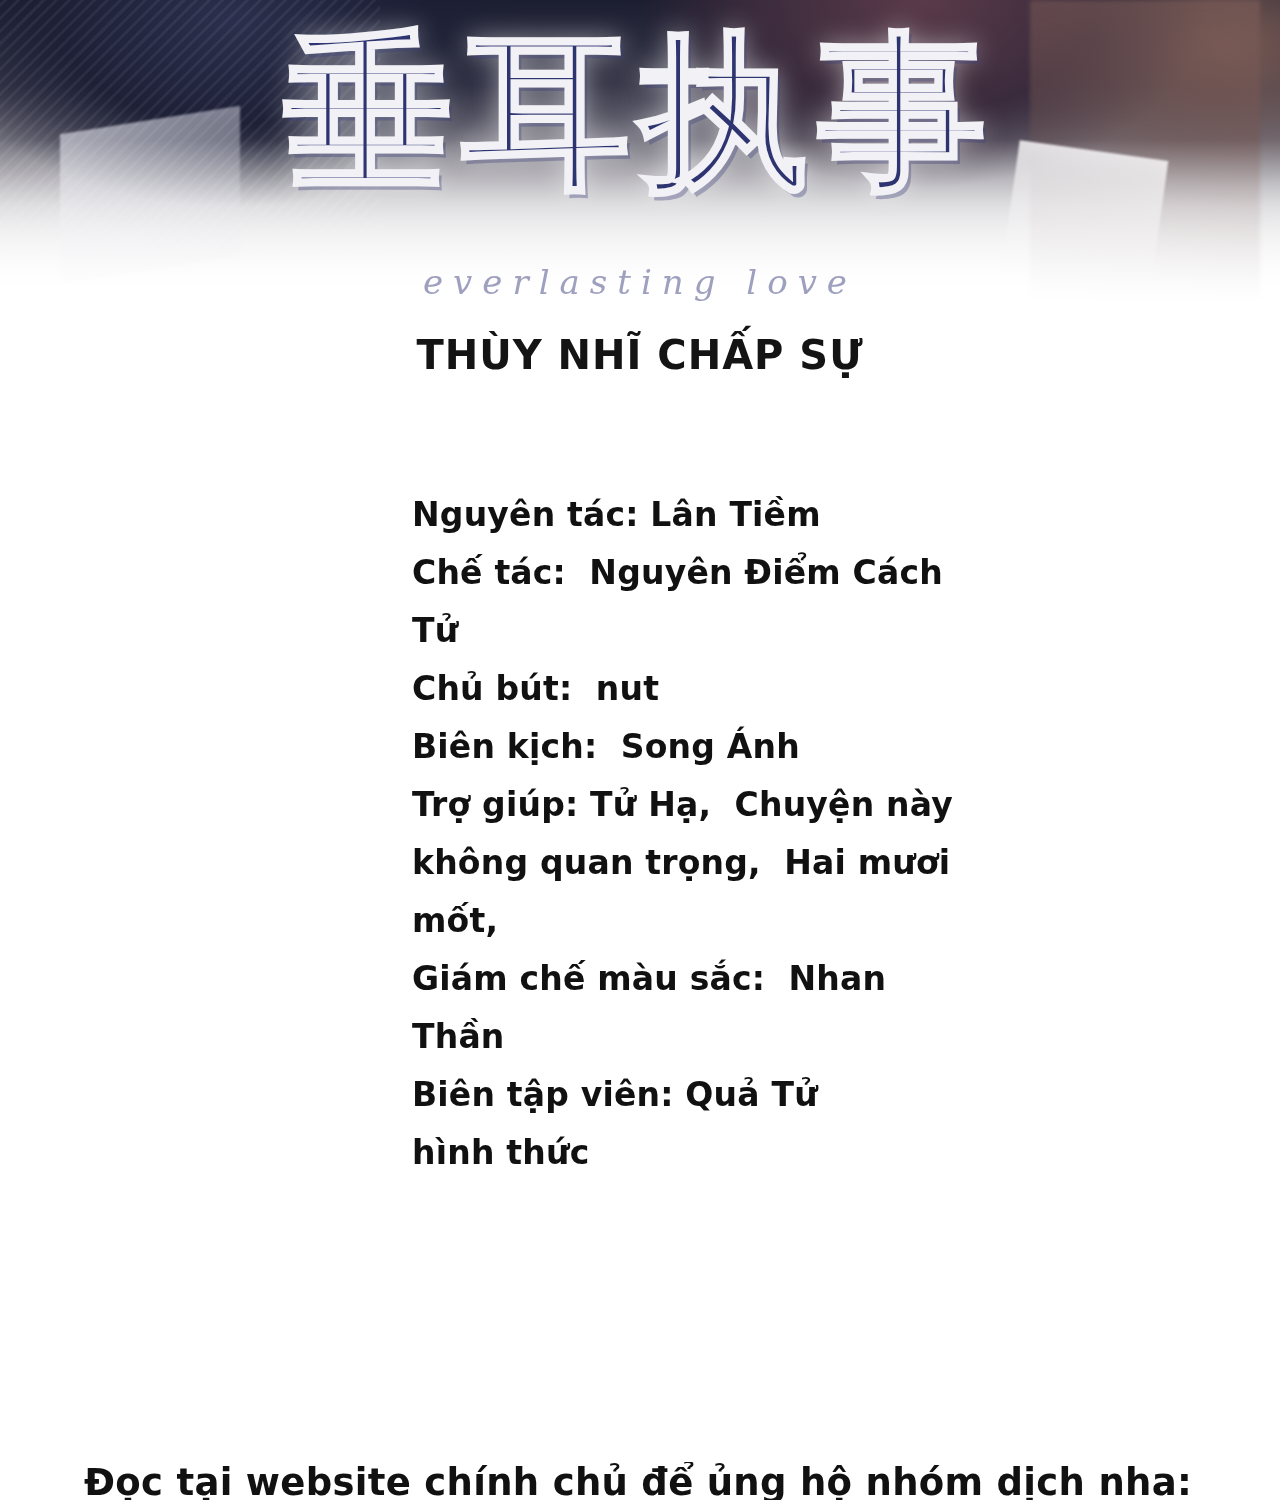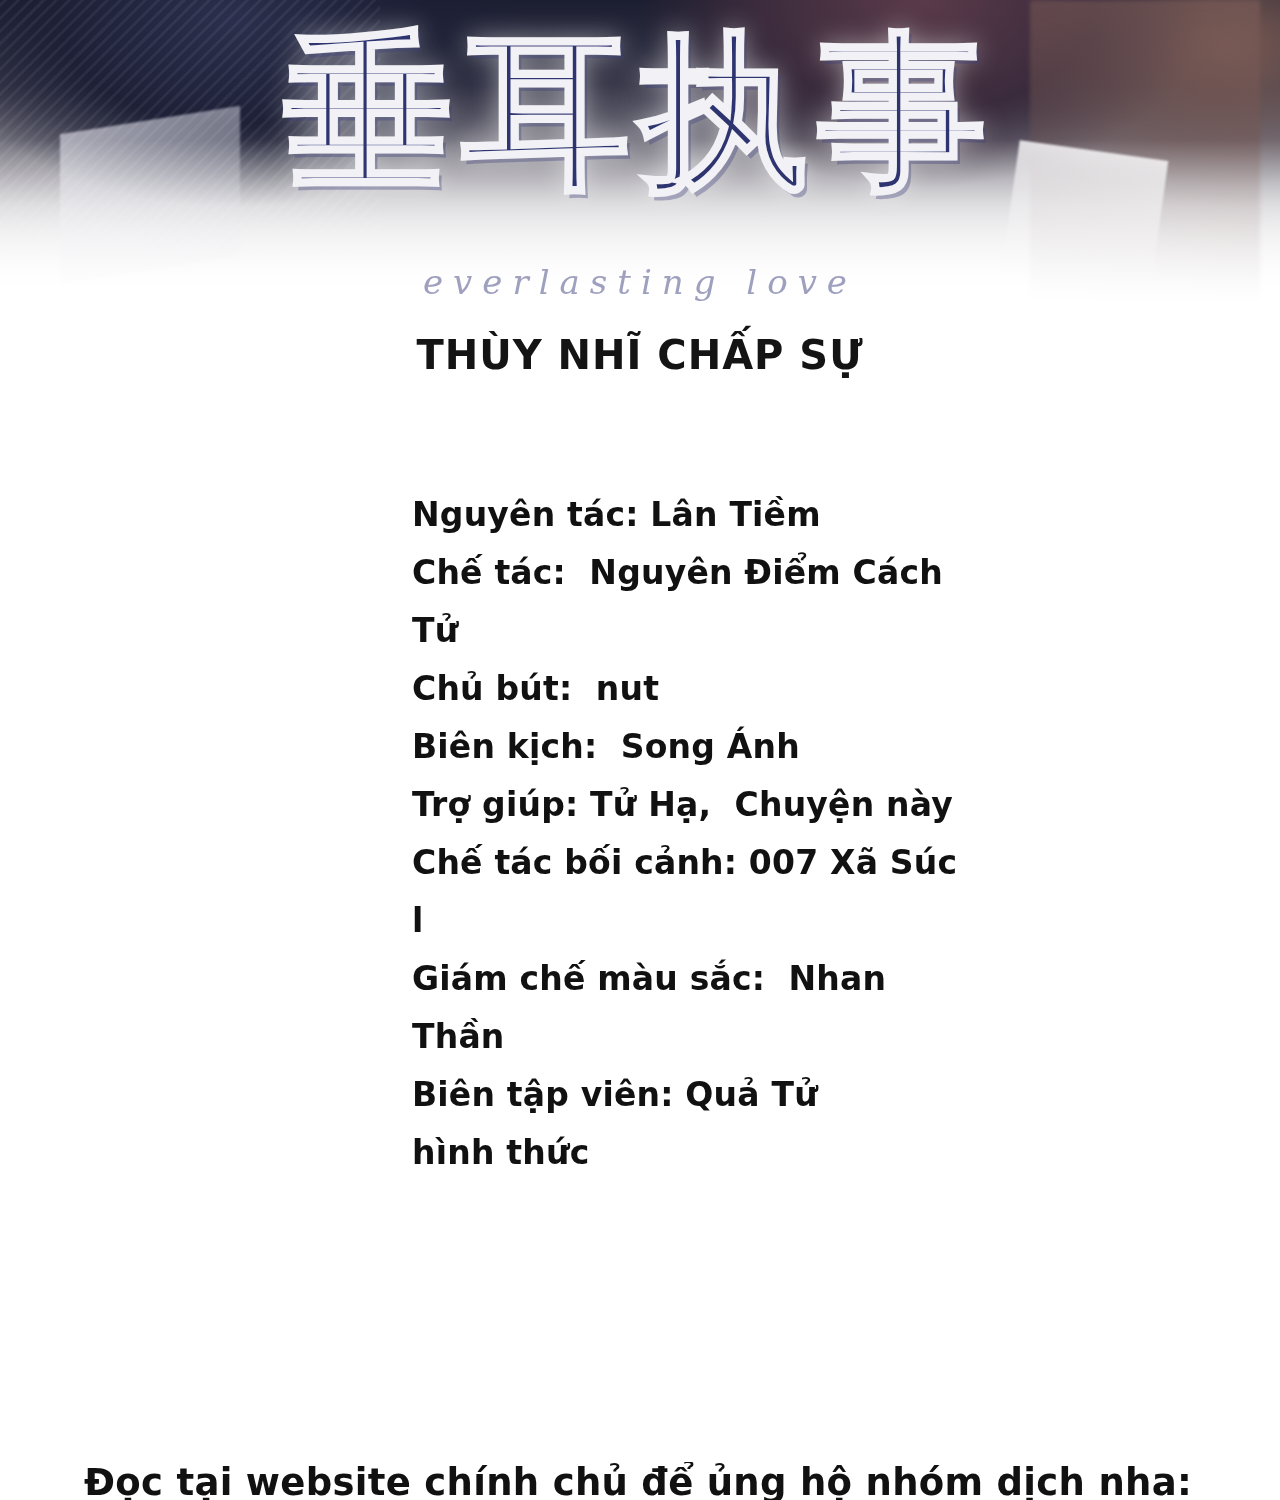--- a/index.html
+++ b/index.html
@@ -165,19 +165,19 @@
 <div class="logo">垂耳执事</div>
 <div class="logo-sub">everlasting love</div>
 <div class="vn-title">THÙY NHĨ CHẤP SỰ</div>
 
 <div class="credits">
   <div class="credit-line">Nguyên tác: Lân Tiềm</div>
   <div class="credit-line">Chế tác:  Nguyên Điểm Cách Tử</div>
   <div class="credit-line">Chủ bút:  nut</div>
   <div class="credit-line">Biên kịch:  Song Ánh</div>
   <div class="credit-line">Trợ giúp: Tử Hạ,  Chuyện này</div>
-  <div class="credit-line">Chế tác bối cảnh: 007 Xã Súc l</div>
+  <div class="credit-line">không quan trọng,  Hai mươi mốt,</div>
   <div class="credit-line">Giám chế màu sắc:  Nhan Thần</div>
   <div class="credit-line">Biên tập viên: Quả Tử</div>
   <div class="credit-line">hình thức</div>
 </div>
 
 <div class="footer-note">Đọc tại website chính chủ để ủng hộ nhóm dịch nha:</div>
 
 </body></html>

